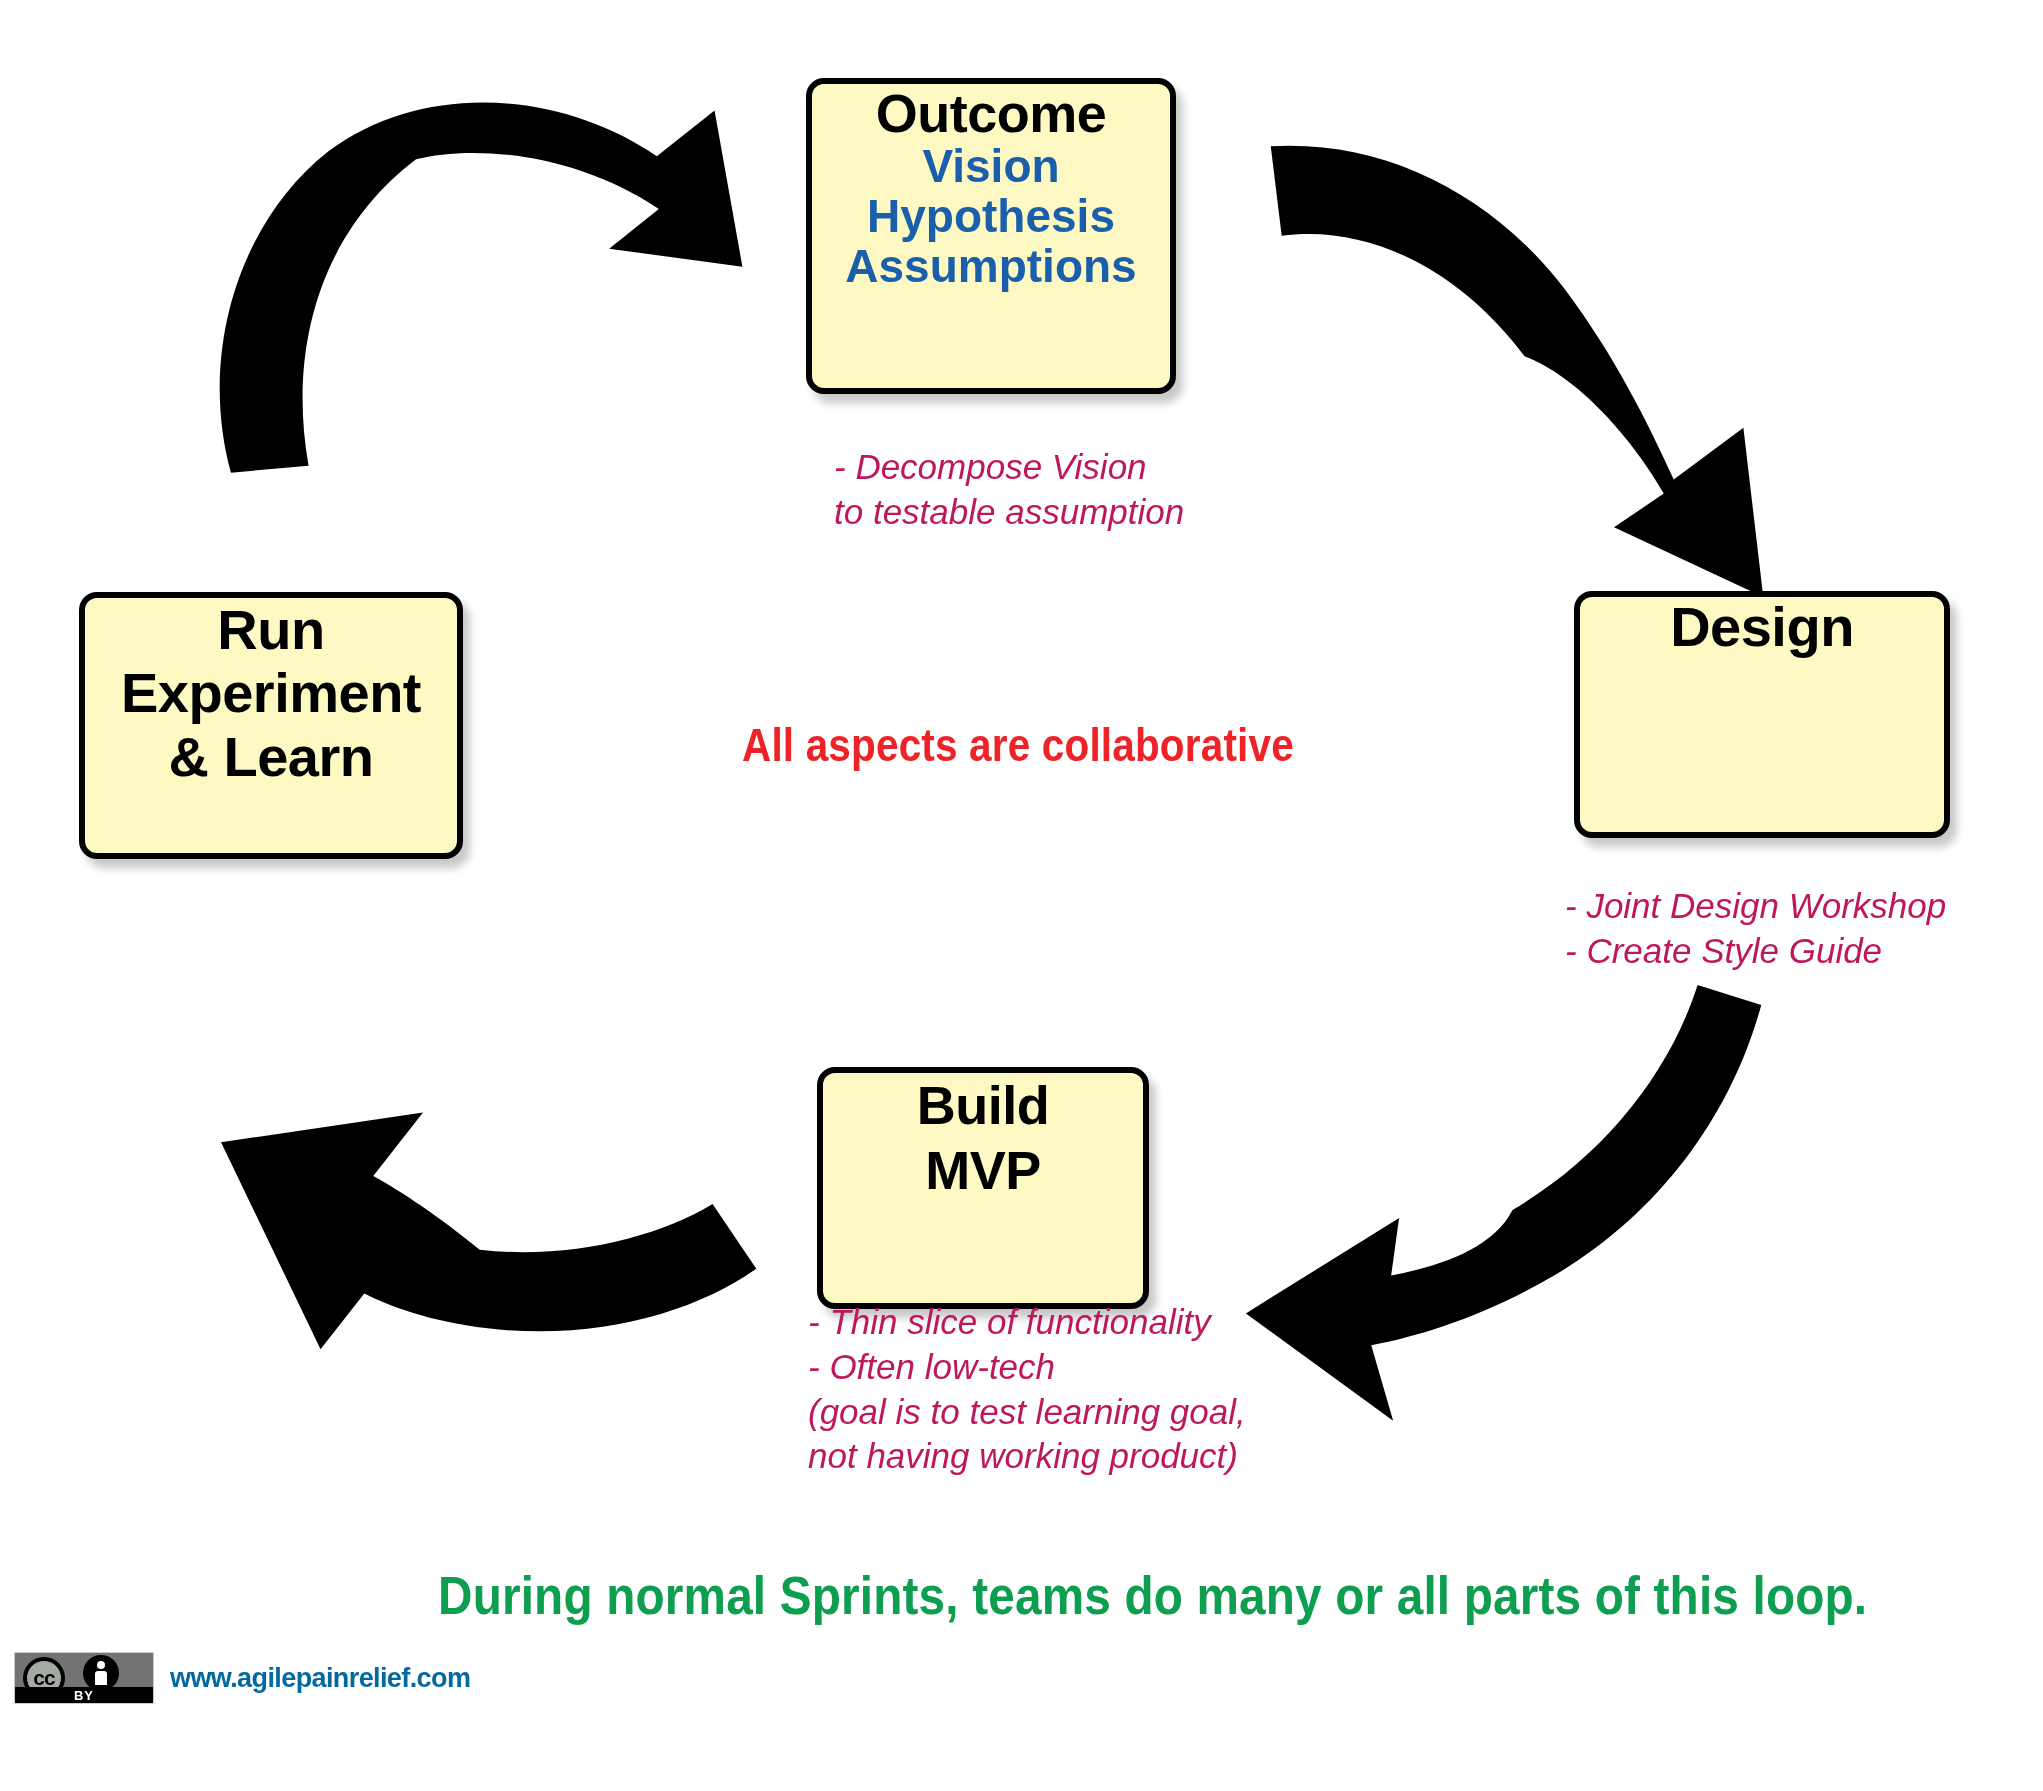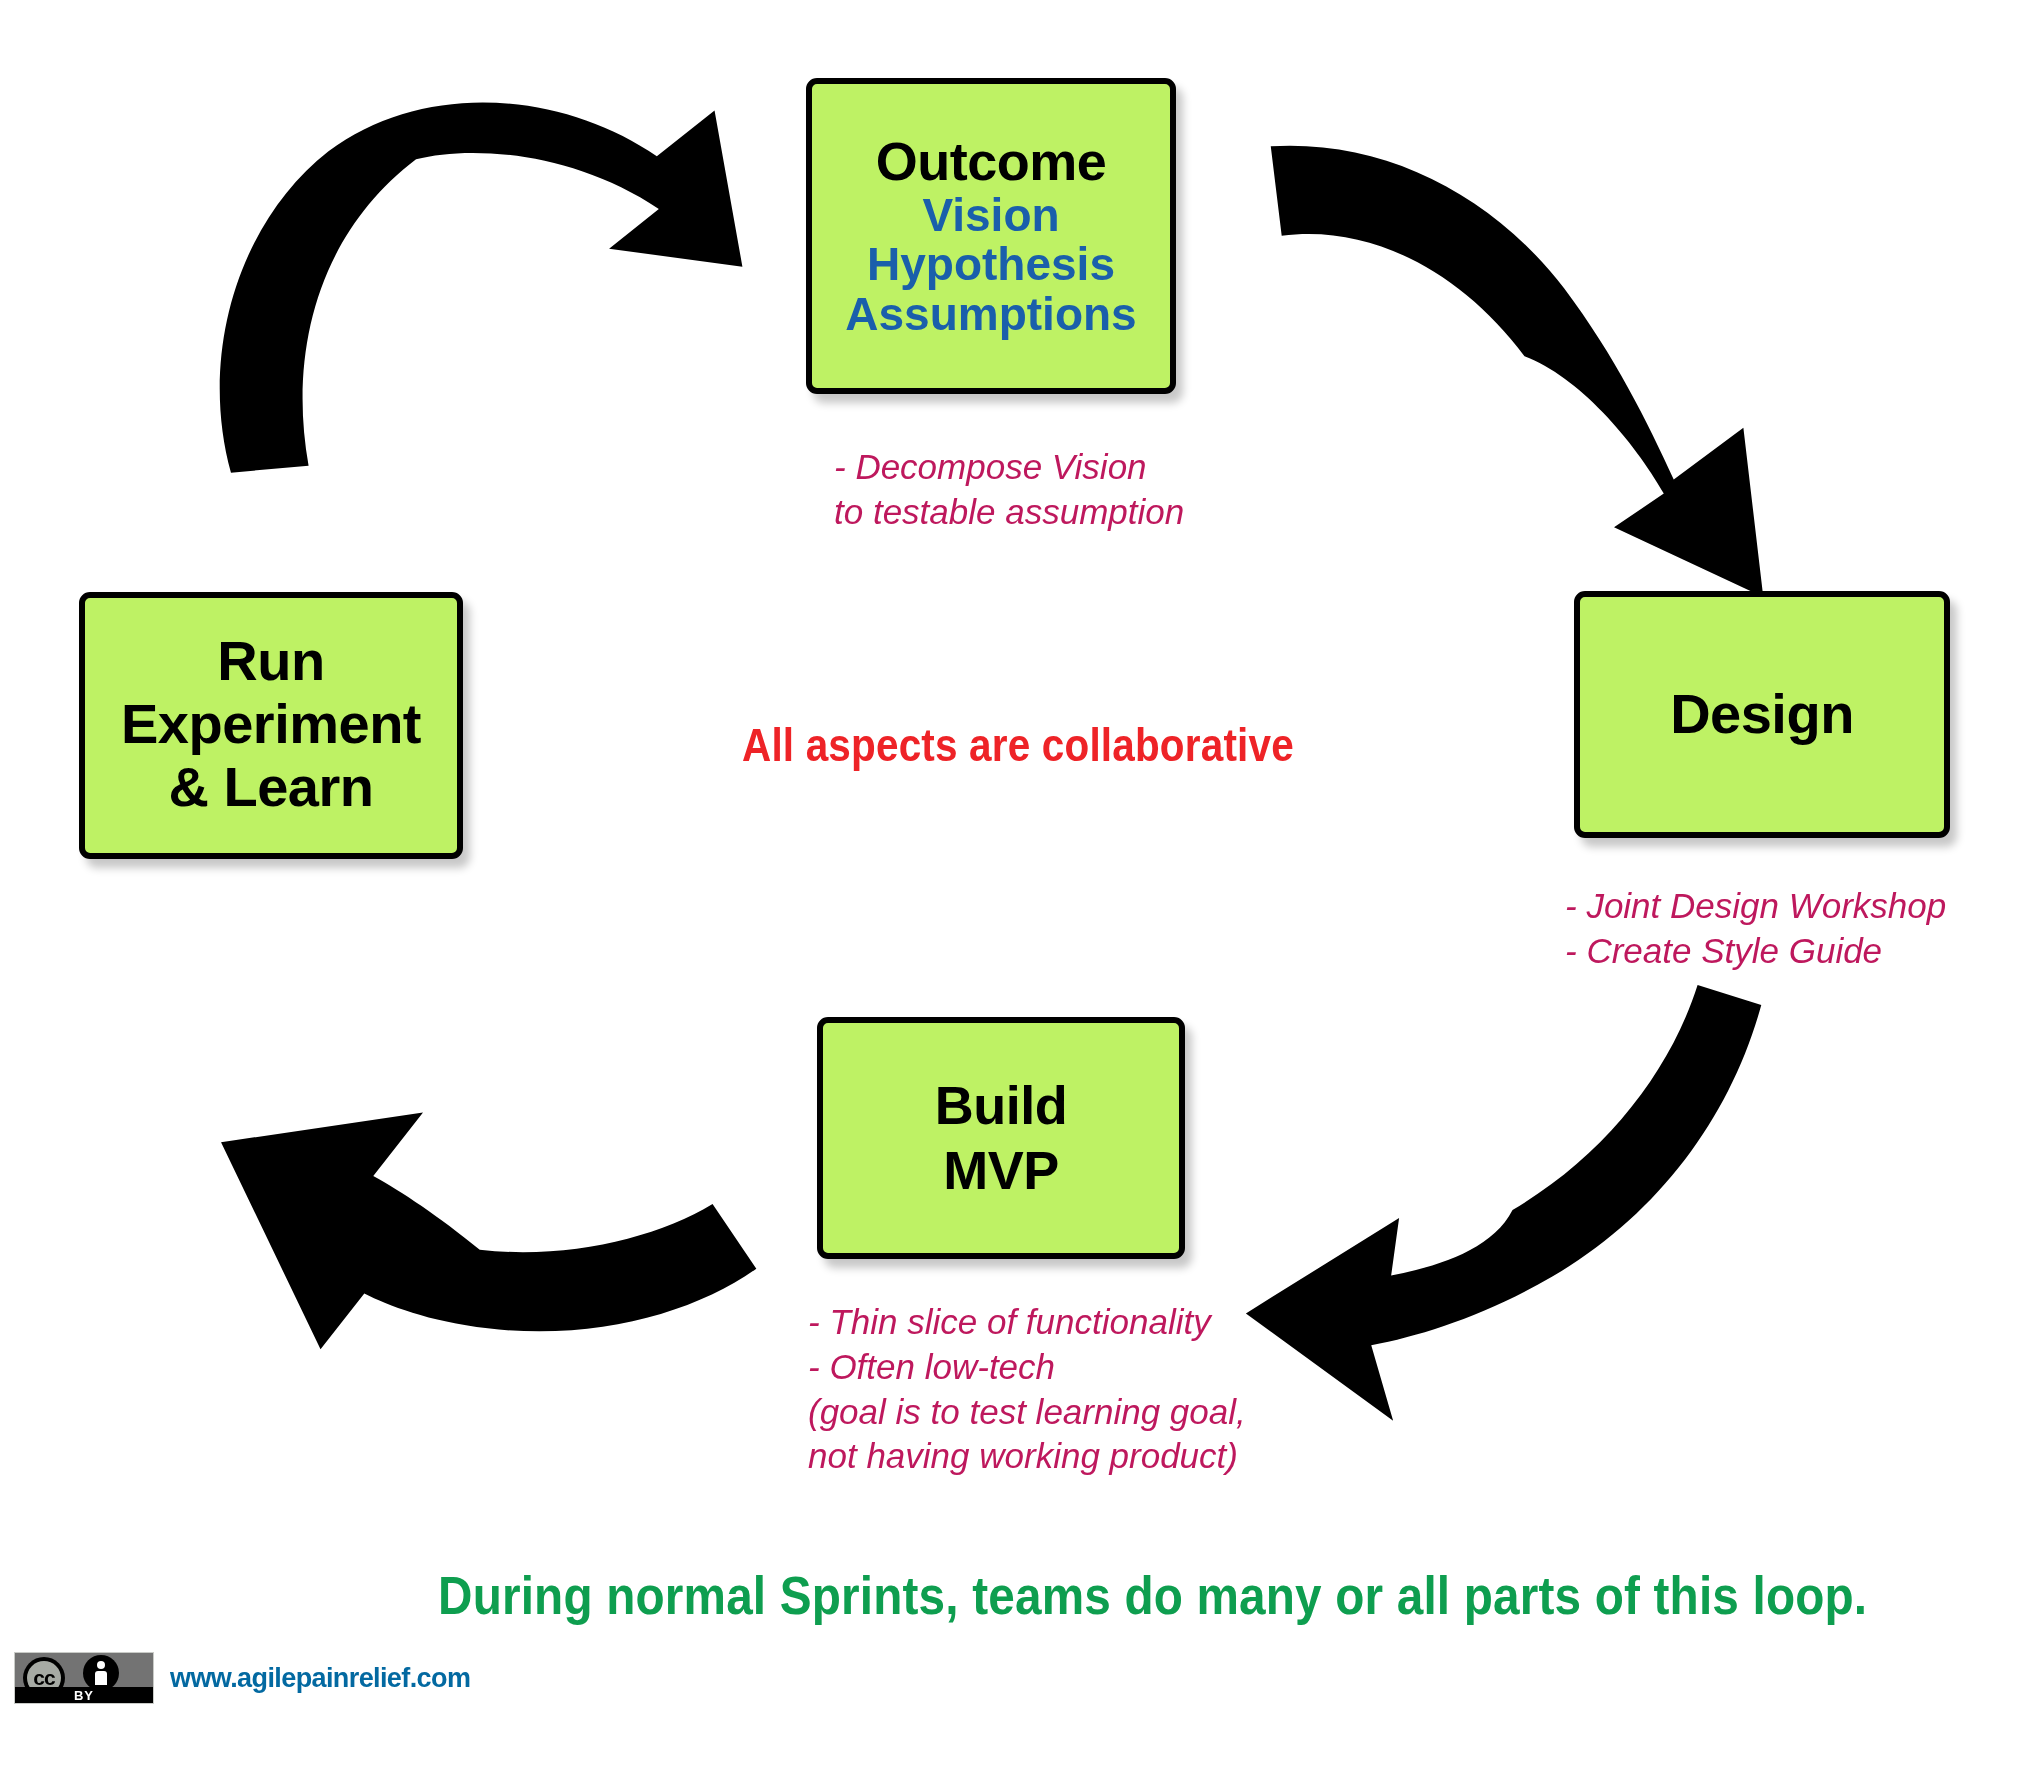--- a/index.html
+++ b/index.html
@@ -20,49 +20,49 @@
     left: 0;
     top: 0;
     width: 2044px;
     height: 1791px;
   }
 
   
   .node-box {
     position: absolute;
     box-sizing: border-box;
-    background: #bef264;
+    background: #fef9c3;
     border: 6px solid #000000;
-    border-radius: 11px;
+    border-radius: 18px;
     box-shadow: 7px 9px 9px rgba(0,0,0,0.22);
     display: flex;
     flex-direction: column;
     align-items: center;
-    justify-content: center;
+    justify-content: flex-start;
     text-align: center;
     line-height: 1.08;
   }
   .node-title {
     font-size: 54px;
     font-weight: bold;
     color: #000000;
     letter-spacing: -0.5px;
     white-space: nowrap;
   }
   .node-sub {
     font-size: 46px;
     font-weight: bold;
     color: #1a5fab;
     white-space: nowrap;
   }
 
   #box-outcome  { left: 806px;  top: 78px;   width: 370px; height: 316px; }
   #box-run      { left: 79px;   top: 592px;  width: 384px; height: 267px; padding-bottom: 4px;}
   #box-design   { left: 1574px; top: 591px;  width: 376px; height: 247px; }
-  #box-build    { left: 817px;  top: 1017px; width: 368px; height: 242px; }
+  #box-build    { left: 817px;  top: 1067px; width: 332px; height: 242px; }
 
   #box-run .node-title { font-size: 56px; line-height: 1.13; }
   #box-design .node-title { font-size: 56px; }
   #box-build .node-title { font-size: 54px; line-height: 1.2; }
 
   
   .caption {
     position: absolute;
     color: #be185d;
     font-style: italic;

